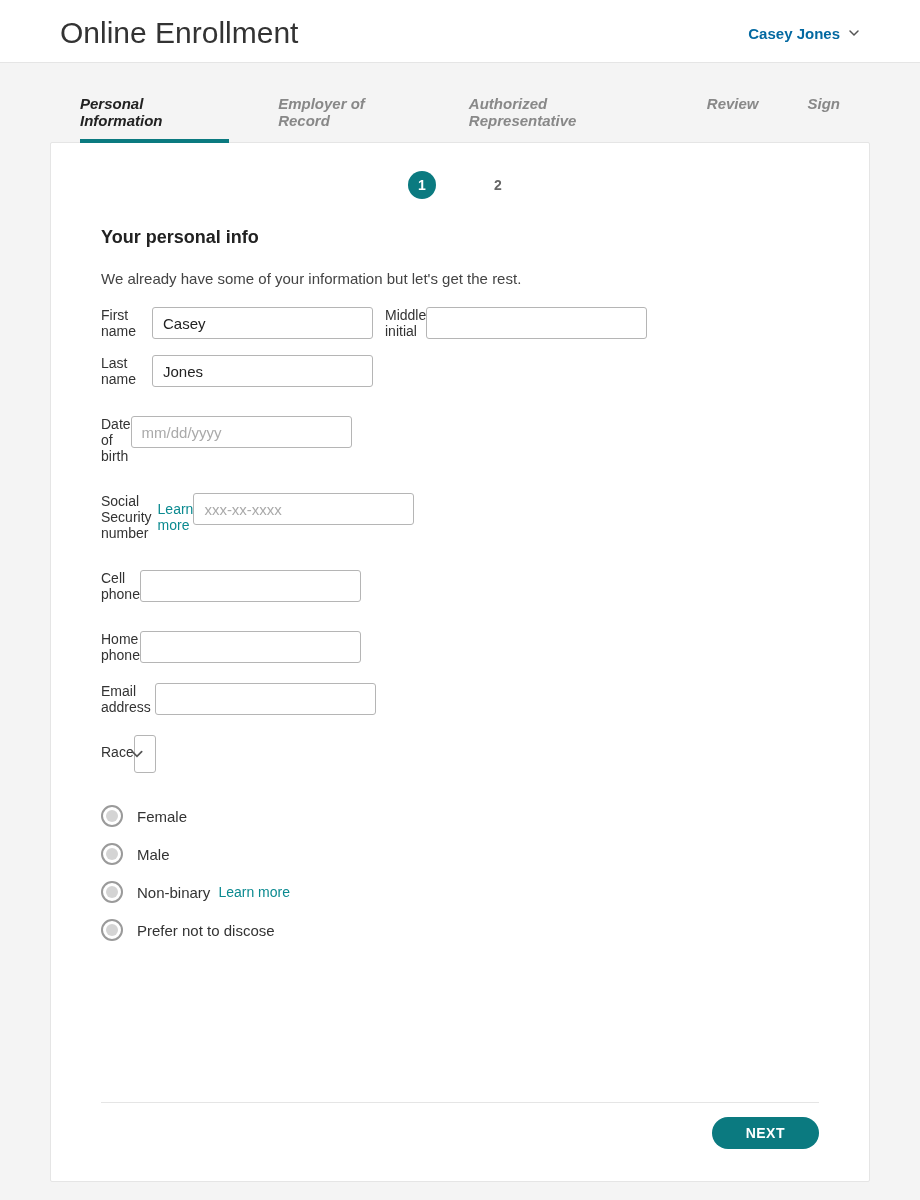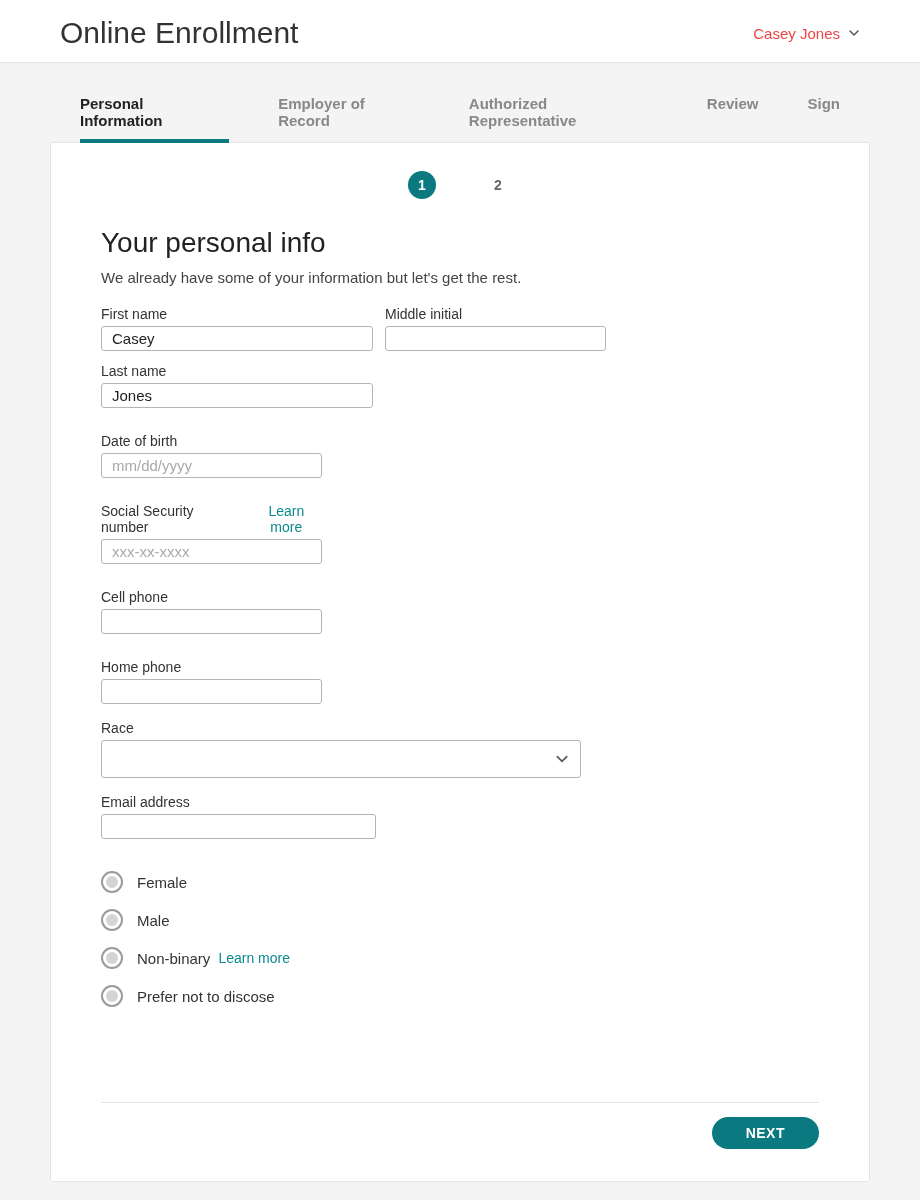--- a/index.html
+++ b/index.html
@@ -21,35 +21,36 @@
     .page-title {
       font-size: 30px;
       font-weight: 400;
       color: #333;
     }
     .user-menu {
       display: flex;
       align-items: center;
       gap: 8px;
       font-size: 15px;
-      font-weight: 400;
-      color: #ef4444;
+      font-weight: 700;
+      color: #0369a1;
       cursor: pointer;
     }
     .chevron-down {
       width: 12px;
       height: 12px;
     }
     .wizard-container {
       padding: 32px 50px 40px 50px;
     }
     .tabs-row {
       display: flex;
       gap: 49px;
       padding: 0 30px;
+      font-style: italic;
     }
     .tab {
       font-size: 15px;
       font-weight: 600;
       color: #888;
       padding-bottom: 10px;
       cursor: pointer;
     }
     .tab.active {
       color: #222;
@@ -84,66 +85,65 @@
     }
     .step.active {
       background: #0b7a80;
       color: #fff;
     }
     .step.inactive {
       background: transparent;
       color: #666;
     }
     .section-title {
-      font-size: 28px;
-      font-weight: 400;
+      font-size: 18px;
+      font-weight: 700;
       color: #222;
-      margin-bottom: 10px;
+      margin-bottom: 22px;
     }
     .section-sub {
       font-size: 15px;
       color: #444;
       margin-bottom: 20px;
     }
     .form-row {
       display: flex;
       gap: 12px;
       margin-bottom: 16px;
       flex-wrap: wrap;
     }
-    .field-group { display: flex; flex-direction: column; }
+    .field-group { display: flex; flex-direction: row; }
     .fg-first { flex: 0 0 272px; }
     .fg-mi { flex: 0 0 130px; }
     .fg-last { flex: 0 0 272px; }
     .fg-170 { flex: 0 0 170px; margin-top: 9px; }
     .fg-275 { flex: 0 0 275px; }
     .fg-480 { flex: 0 0 480px; }
     .label {
       font-size: 14px;
       color: #333;
       margin-bottom: 4px;
       display: flex;
       align-items: center;
       gap: 6px;
     }
     .text-input {
-      height: 25px;
+      height: 32px;
       border: 1px solid #b5b5b5;
       border-radius: 3px;
       padding: 0 10px;
       font-size: 15px;
       color: #222;
       background: #fff;
     }
     .text-input::placeholder { color: #aaa; }
     .learn-more {
       color: #0b8a90;
       font-size: 14px;
       cursor: pointer;
-      text-align: center;
     }
     .select-wrap {
       position: relative;
     }
     .select-input {
       width: 100%;
       height: 38px;
       border: 1px solid #b5b5b5;
       border-radius: 3px;
       padding: 0 10px;
@@ -282,38 +282,38 @@
     </div>
 
     <div class="form-row">
       <div class="field-group fg-170">
         <label class="label">Home phone</label>
         <input class="text-input" type="text" style="">
       </div>
     </div>
 
     <div class="form-row">
+      <div class="field-group fg-275">
+        <label class="label">Email address</label>
+        <input class="text-input" type="text" style="">
+      </div>
+    </div>
+
+    <div class="form-row">
       <div class="field-group fg-480">
         <label class="label">Race</label>
         <div class="select-wrap">
           <select class="select-input"><option></option></select>
           <svg class="select-chevron" width="14" height="14" viewBox="0 0 12 12">
               <path d="M2 4 L6 8 L10 4" stroke="#555" stroke-width="1.5" fill="none" stroke-linecap="round"></path>
             </svg>
         </div>
       </div>
     </div>
 
-    <div class="form-row">
-      <div class="field-group fg-275">
-        <label class="label">Email address</label>
-        <input class="text-input" type="text" style="">
-      </div>
-    </div>
-
     <div>
 
       <div class="radio-row">
         <span class="radio-outer">
             <span class="radio-inner"></span>
           </span>
         <span class="radio-label">Female</span>
       </div>
 
       <div class="radio-row">

